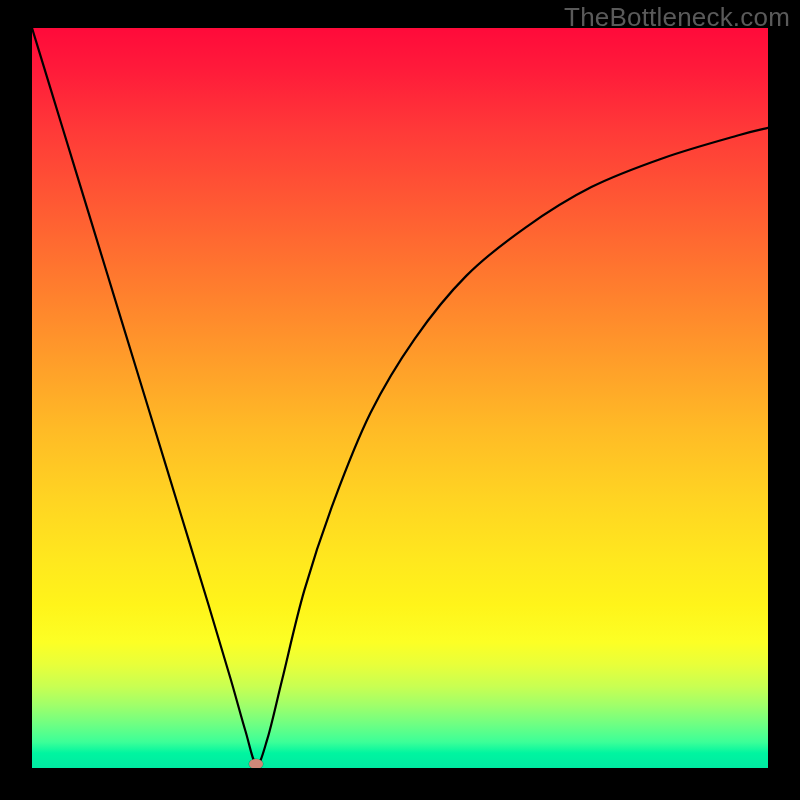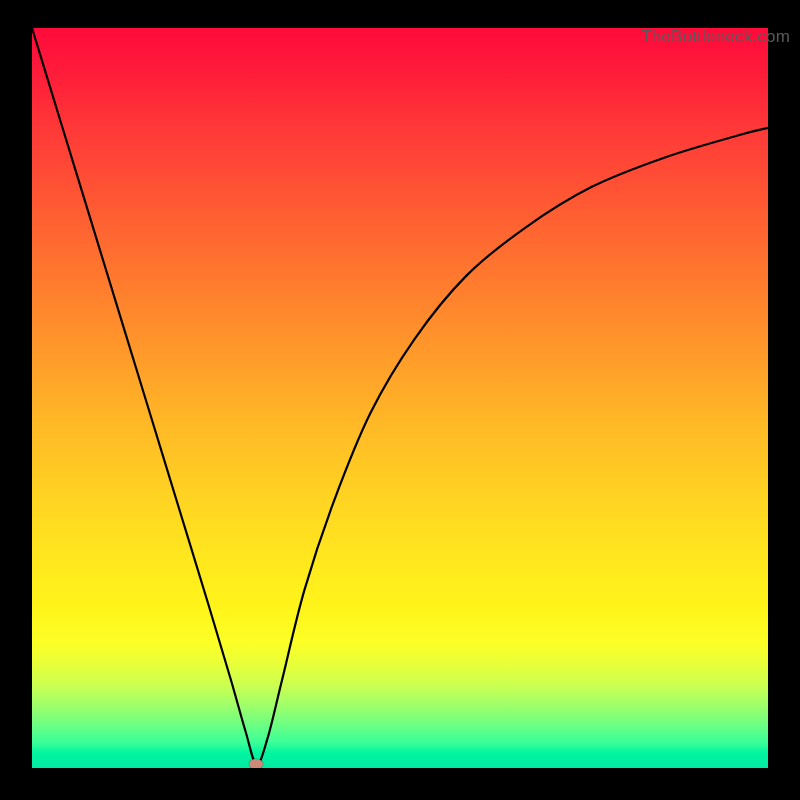--- a/index.html
+++ b/index.html
@@ -15,25 +15,24 @@
     position: relative;
     width: 800px;
     height: 800px;
     background: #000;
   }
   .watermark {
     position: absolute;
     top: 2px;
     right: 10px;
     color: #5a5a5a;
-    font-size: 17px;
+    font-size: 26px;
     font-weight: 500;
     letter-spacing: 0.2px;
     z-index: 10;
-    margin-top: 25px;
   }
   .plot {
     position: absolute;
     left: 32px;
     top: 28px;
     width: 736px;
     height: 740px;
     overflow: hidden;
   }
   .gradient {

